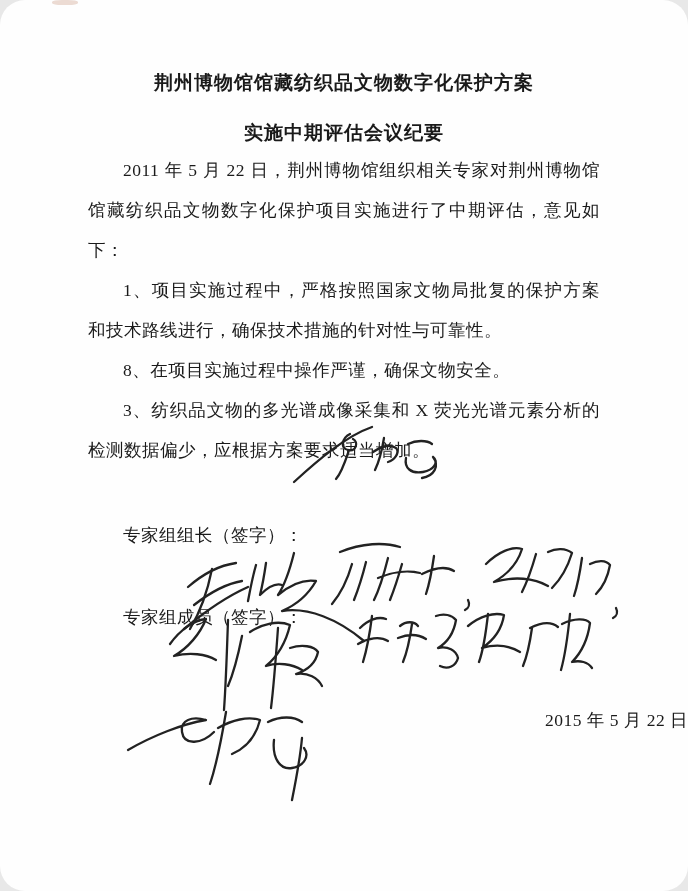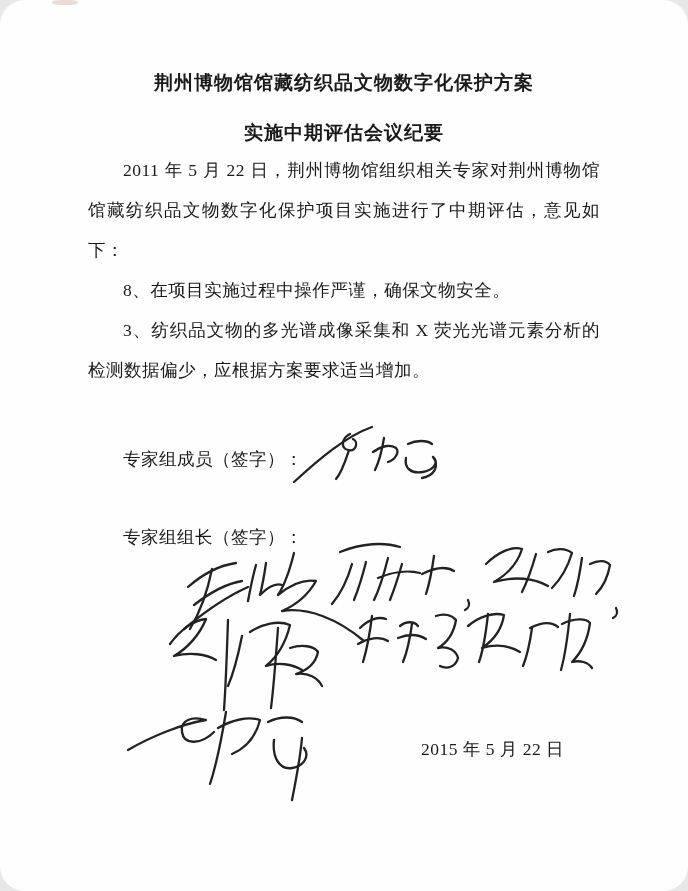--- a/index.html
+++ b/index.html
@@ -27,22 +27,22 @@
     font-size:17.5px;line-height:40px;margin:0;
     text-align:justify;text-indent:2em;letter-spacing:0.5px;
   }
   .signoff-label{
     font-size:17.5px;line-height:26px;margin:0;
     text-indent:2em;letter-spacing:0.5px;
   }
   .leader-line{margin-top:52px;}
   .members-line{margin-top:56px;}
   .date-line{
-    position:absolute;left:0;top:737px;width:100%;
-    text-align:right;padding-right:124px;box-sizing:border-box;
+    position:absolute;left:0;top:708px;width:100%;
+    text-align:right;box-sizing:border-box;
     font-size:17.5px;margin:0;letter-spacing:0.5px;
   }
   .sig{position:absolute;}
   .sig svg{display:block;overflow:visible;}
   .sig path{fill:none;stroke:#222;stroke-width:2.3;stroke-linecap:round;stroke-linejoin:round;}
   .smudge{
     position:absolute;left:52px;top:0;width:26px;height:5px;
     background:#d9b8a8;opacity:.5;border-radius:40%;
   }
 </style>
@@ -51,26 +51,27 @@
 
 <div class="page">
 
   <div class="smudge"></div>
 
   <h1 class="doc-title">荆州博物馆馆藏纺织品文物数字化保护方案</h1>
   <h2 class="doc-subtitle">实施中期评估会议纪要</h2>
 
   <div class="body-text">
     <p>2011 年 5 月 22 日，荆州博物馆组织相关专家对荆州博物馆馆藏纺织品文物数字化保护项目实施进行了中期评估，意见如下：</p>
+    <p>1、项目实施过程中，严格按照国家文物局批复的保护方案和技术路线进行，确保技术措施的针对性与可靠性。</p>
     <p>8、在项目实施过程中操作严谨，确保文物安全。</p>
     <p>3、纺织品文物的多光谱成像采集和 X 荧光光谱元素分析的检测数据偏少，应根据方案要求适当增加。</p>
   </div>
 
+  <p class="signoff-label leader-line">专家组组长（签字）：</p>
   <p class="signoff-label members-line">专家组成员（签字）：</p>
-  <p class="signoff-label leader-line">专家组组长（签字）：</p>
 
   <p class="date-line">2015 年 5 月 22 日</p>
 
   <div class="sig" style="left:292px;top:422px;">
     <svg width="150" height="66" viewBox="0 0 150 66">
       <path d="M2,60 C26,38 54,14 80,5"></path>
       <path d="M58,12 C50,16 48,26 56,28 C64,30 67,20 61,17 M57,28 C53,40 50,50 44,57"></path>
       <path d="M92,16 C90,28 87,40 83,48 M81,30 C89,24 98,22 104,26 C108,30 103,38 96,40"></path>
       <path d="M116,22 C124,18 135,18 140,22 M114,36 C112,46 119,52 131,50 C142,48 147,40 141,35 M141,35 C148,44 142,54 130,56"></path>
     </svg>

